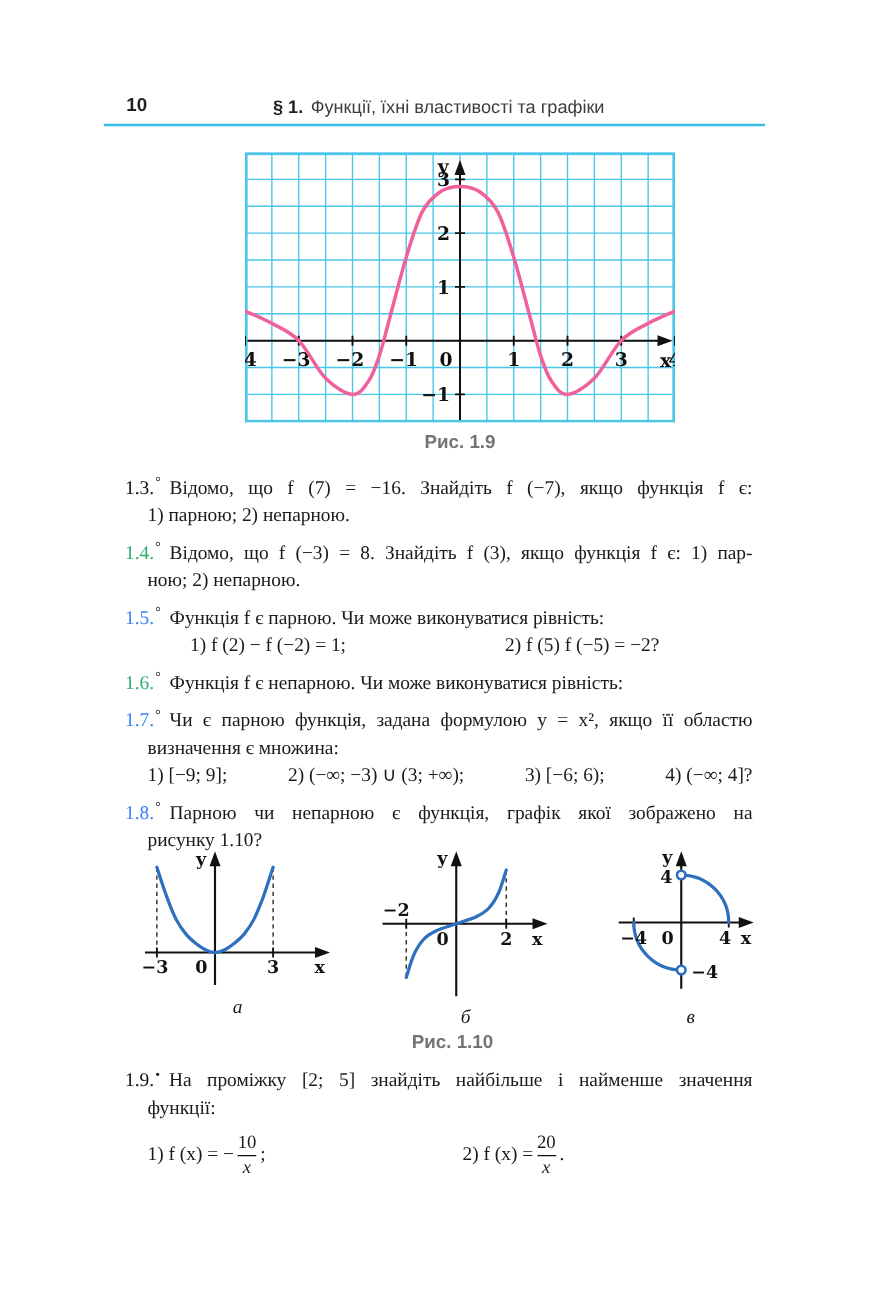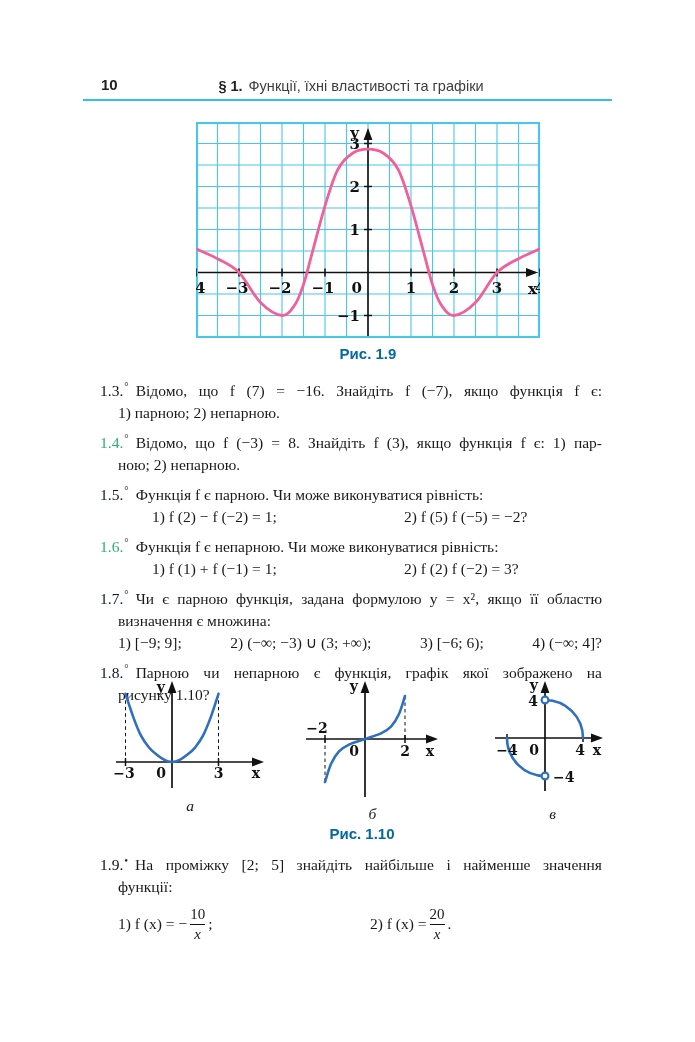--- a/index.html
+++ b/index.html
@@ -11,31 +11,31 @@
            font-weight:700;font-size:15px;color:#222;}
   .hdr-title{position:absolute;left:100px;top:78px;width:502px;text-align:center;
              font-family:"Liberation Sans",sans-serif;font-size:14.5px;color:#3d3d3d;}
   .hdr-title .pfx{font-weight:700;color:#222;margin-right:6px;}
   .hdr-rule{position:absolute;left:83px;top:99px;width:529px;height:2px;background:#38bde6;}
 
   
   .fig19{position:absolute;left:196px;top:122px;}
   .bigchart text{font:700 15px "DejaVu Serif",serif;}
   .caption{position:absolute;font-family:"Liberation Sans",sans-serif;font-weight:700;
-           font-size:15px;color:#0369a1;text-align:center;}
+           font-size:15px;color:#737373;text-align:center;}
   #cap19{left:196px;top:345px;width:344px;}
   #cap110{left:100px;top:825px;width:524px;}
 
   
   .exwrap{position:absolute;left:100px;top:375px;width:502px;font-size:15.5px;line-height:22px;}
   .ex{margin-bottom:3px;padding-left:18px;}
   .exline.first{margin-left:-18px;}
   .jlast{text-align:justify;text-align-last:justify;}
   .exnum{font-weight:400;}
-  [data-color="cyan"]{color:#0f172a;}
+  [data-color="cyan"]{color:#3b82f6;}
   [data-color="green"]{color:#2fae71;}
   [data-color="black"]{color:#111;}
   .exmark{font-size:11px;vertical-align:6px;margin-right:7px;margin-left:1px;}
   .optrow{display:flex;margin-left:34px;}
   .optrow .o1{width:252px;}
   .optrow4{display:flex;justify-content:space-between;}
 
   
   .figrow{position:absolute;left:100px;top:676px;width:524px;display:flex;align-items:flex-start;}
   .figblk{display:flex;flex-direction:column;align-items:center;}
@@ -153,24 +153,20 @@
     <div class="ex">
       <div class="exline first"><span class="exnum" data-color="cyan">1.5.</span><span class="exmark">°</span><span>Функція f є парною. Чи може виконуватися рівність:</span></div>
       <div class="optrow">
         <span class="o1">1) f (2) − f (−2) = 1;</span>
         <span class="o2">2) f (5) f (−5) = −2?</span>
       </div>
     </div>
 
     <div class="ex">
       <div class="exline first"><span class="exnum" data-color="green">1.6.</span><span class="exmark">°</span><span>Функція f є непарною. Чи може виконуватися рівність:</span></div>
-      <div class="optrow">
-        <span class="o1">1) f (1) + f (−1) = 1;</span>
-        <span class="o2">2) f (2) f (−2) = 3?</span>
-      </div>
     </div>
 
     <div class="ex">
       <div class="exline first jlast"><span class="exnum" data-color="cyan">1.7.</span><span class="exmark">°</span><span>Чи є парною функція, задана формулою y = x², якщо її областю</span></div>
       <div class="exline">визначення є множина:</div>
       <div class="optrow4">
         <span>1) [−9; 9];</span>
         <span>2) (−∞; −3) ∪ (3; +∞);</span>
         <span>3) [−6; 6);</span>
         <span>4) (−∞; 4]?</span>

